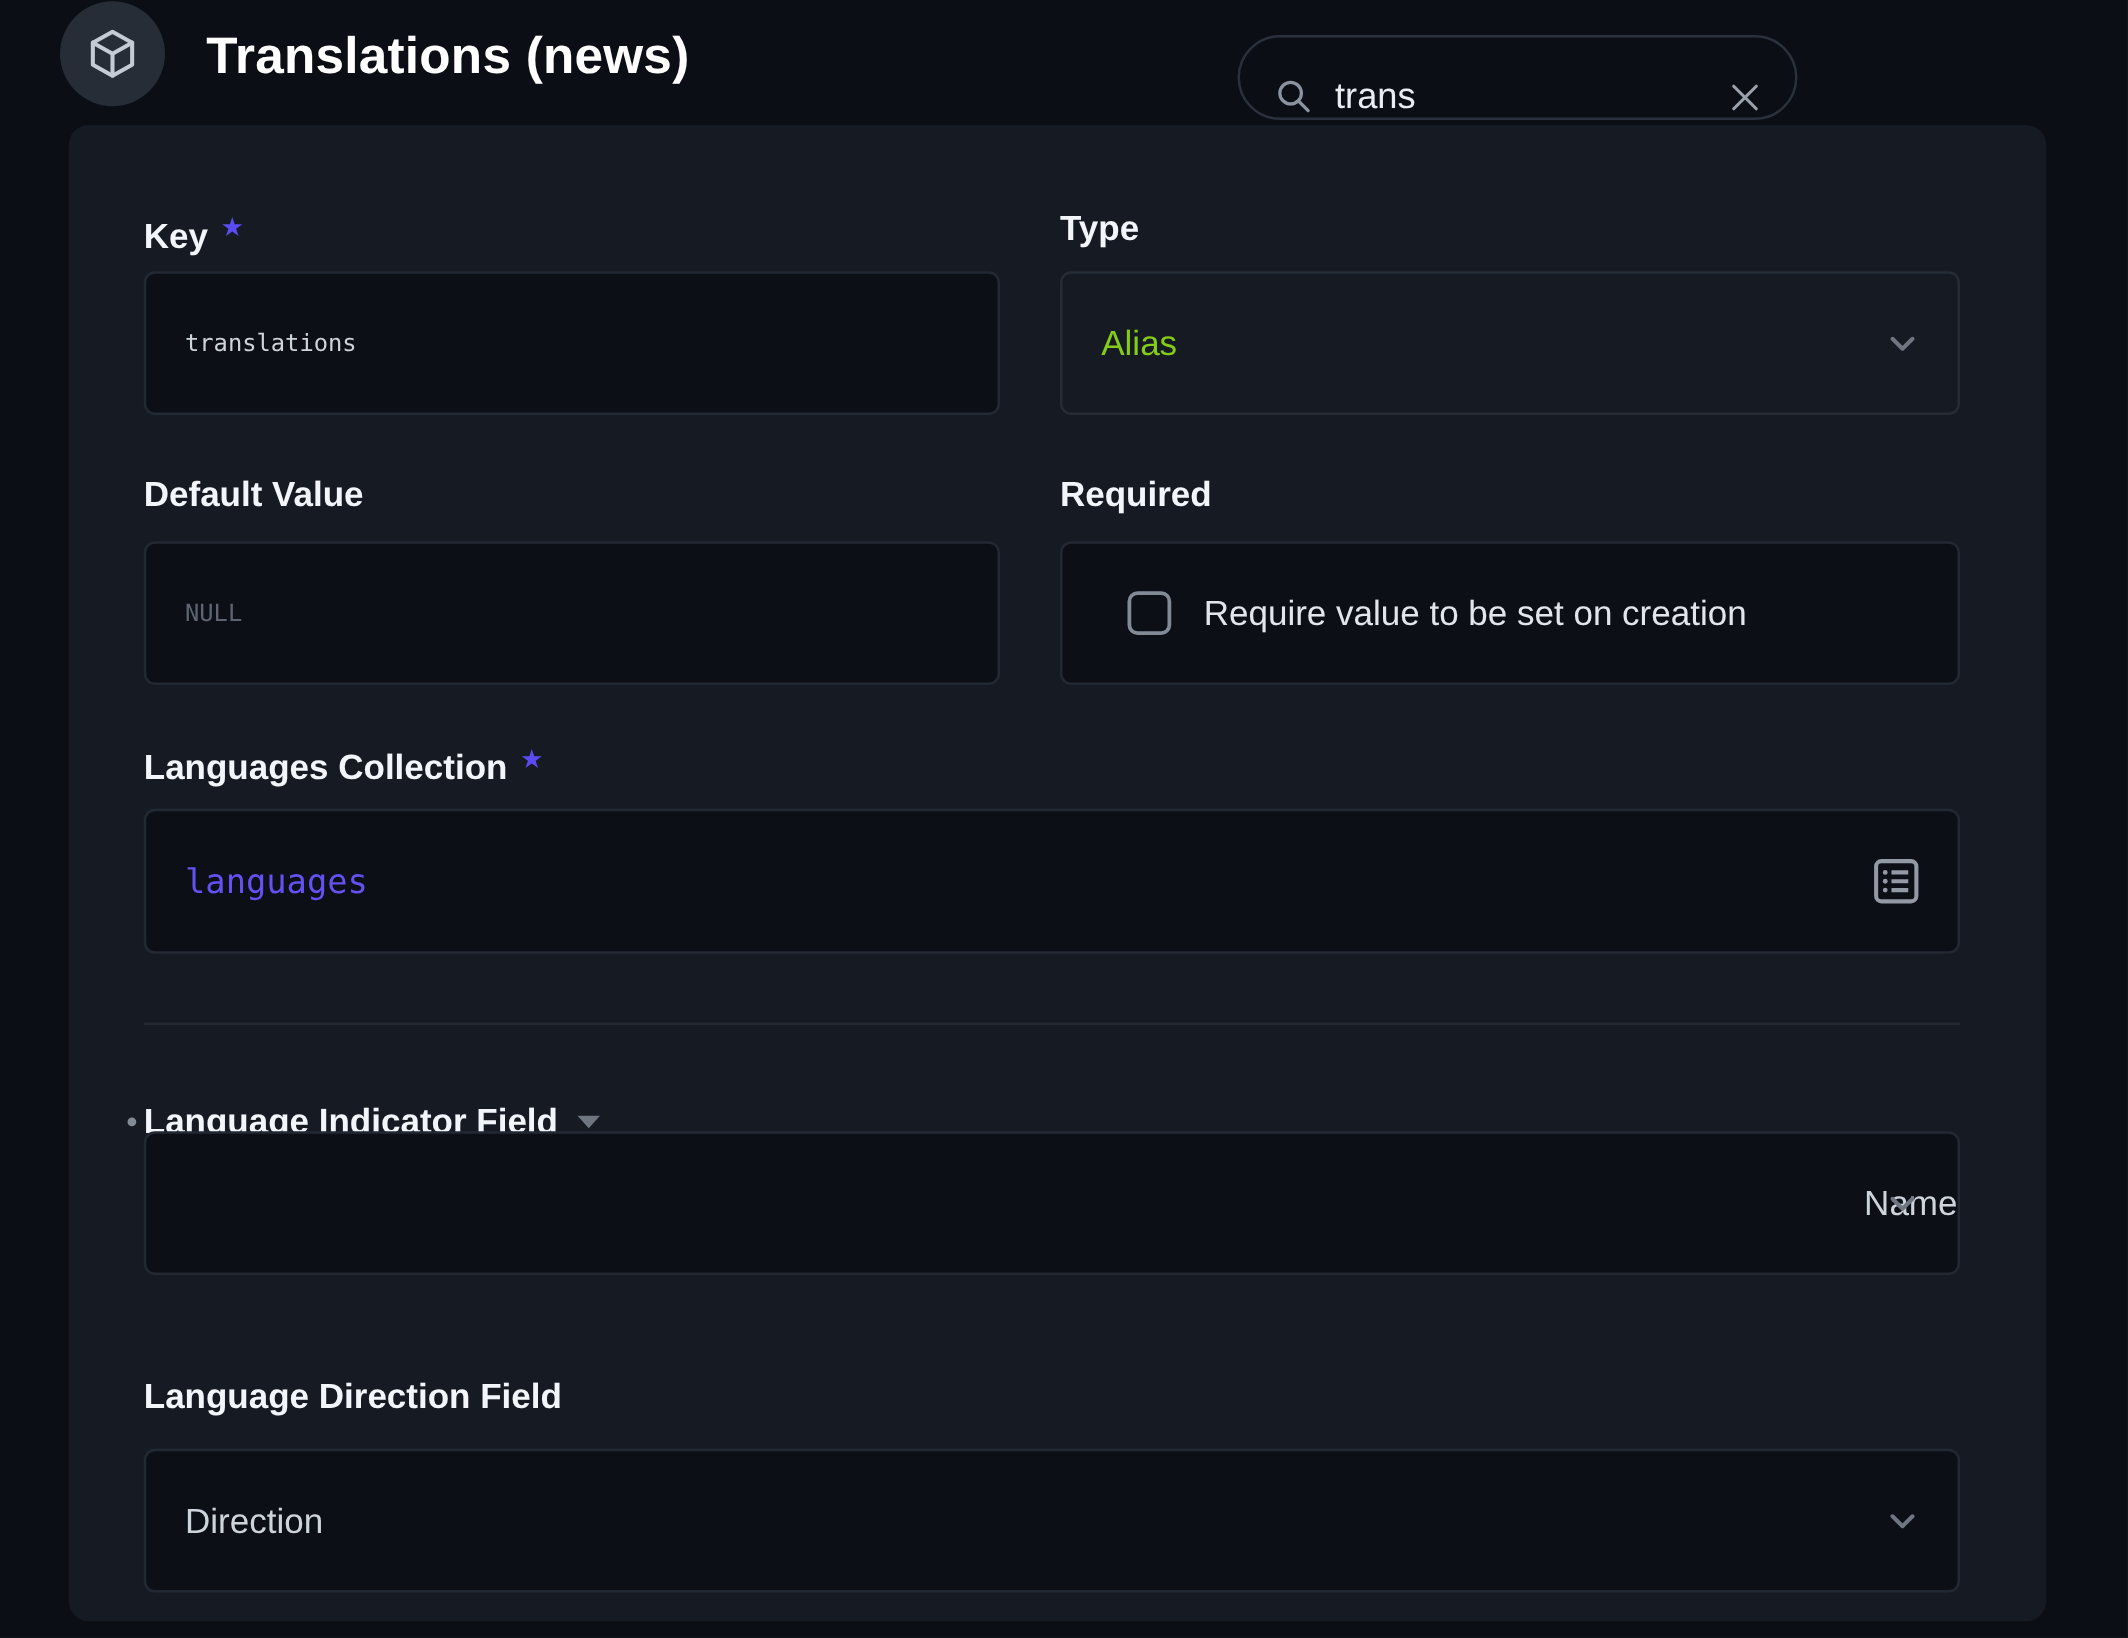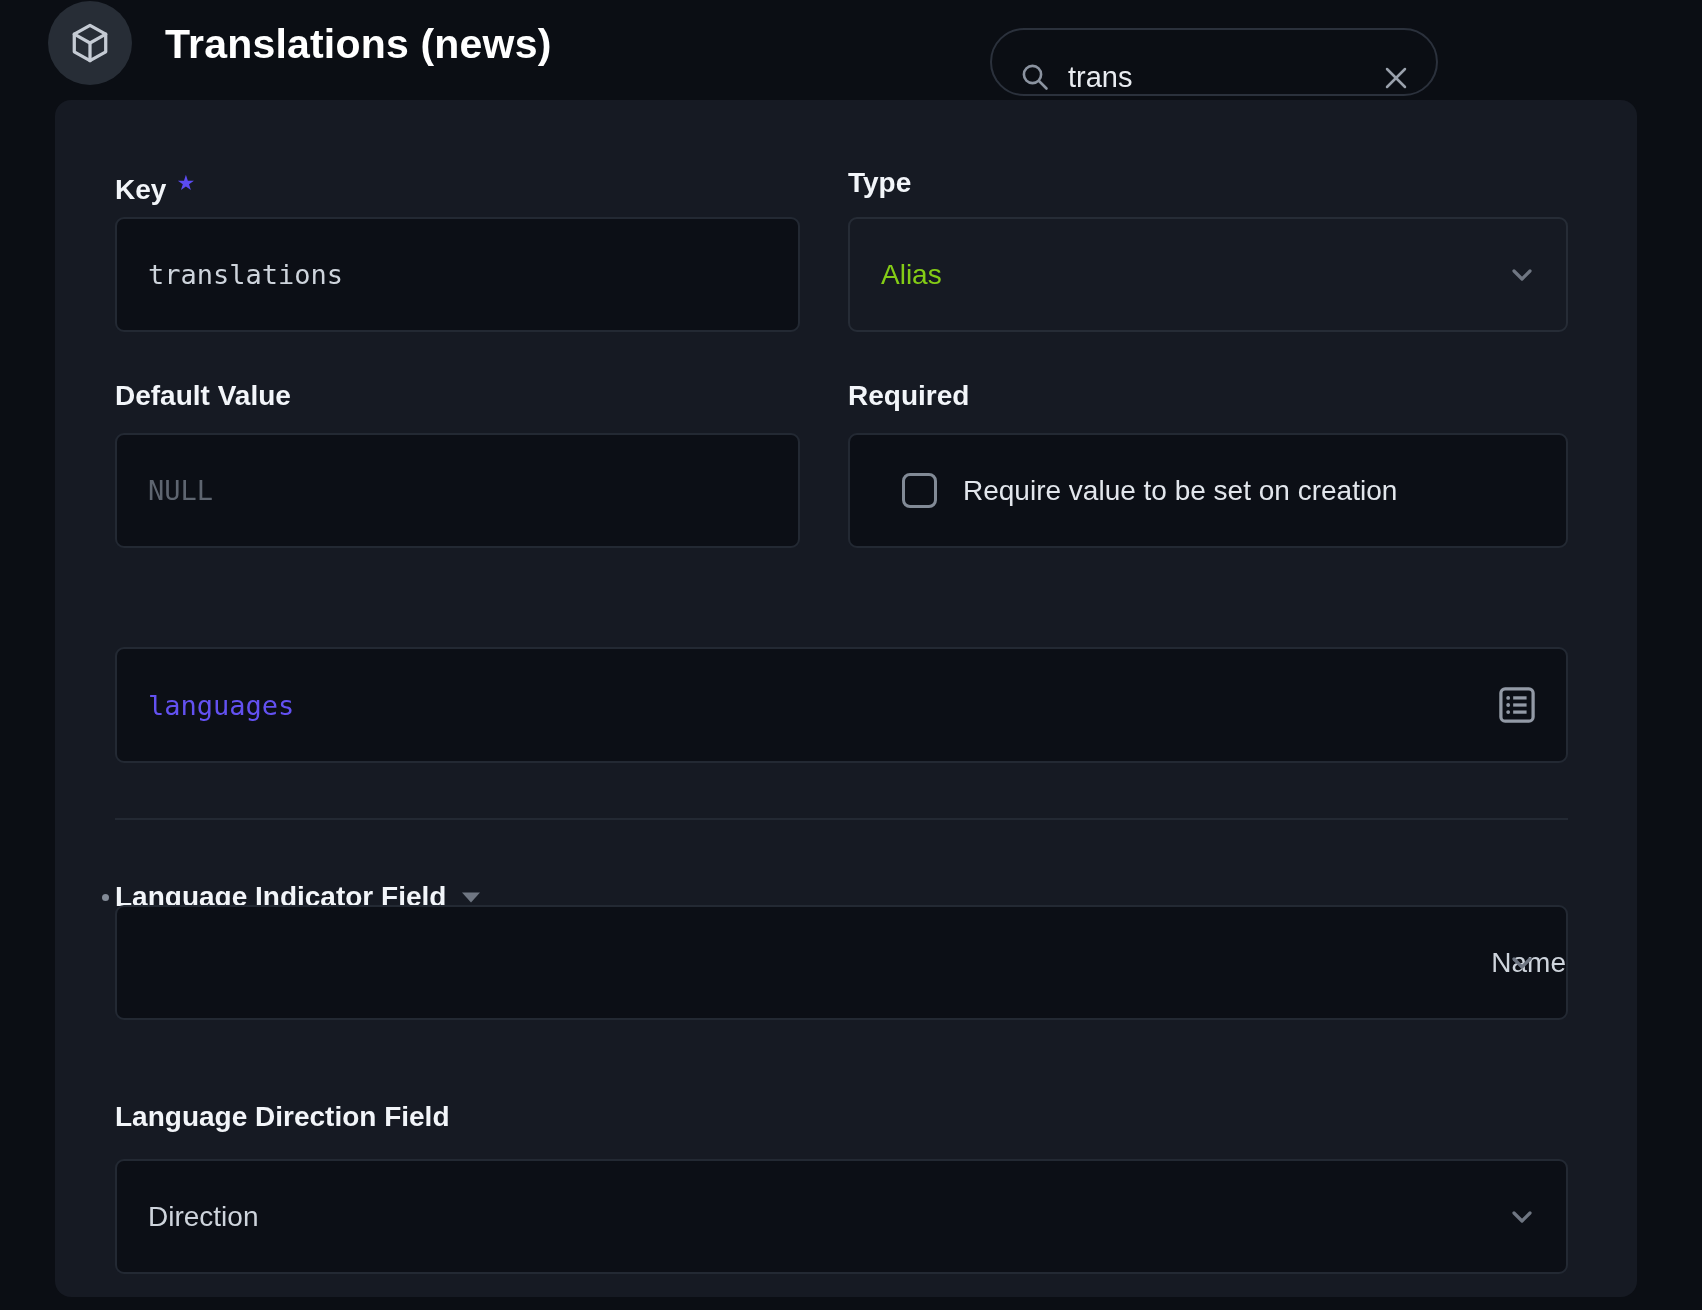--- a/index.html
+++ b/index.html
@@ -39,21 +39,21 @@
     white-space:nowrap;
   }
   .star{color:#5b4bf2;font-size:21px;vertical-align:9px;margin-left:10px;font-weight:400;}
   .box{
     position:absolute;background:#0c0f16;border:2px solid #232933;border-radius:9px;
     box-sizing:border-box;display:flex;align-items:center;
   }
   .box.disabled{background:transparent;border-color:#262c36;}
   .box input.mono{
     width:100%;background:transparent;border:none;outline:none;
-    font-family:"DejaVu Sans Mono", monospace;font-size:27px;color:#ced4dc;
+    font-family:"DejaVu Sans Mono", monospace;font-size:19px;color:#ced4dc;
     padding:0 0 0 31px;
   }
   .box input.mono::placeholder{color:#5e6570;opacity:1;}
   .value-sans{font-size:28px;color:#ced4dc;padding-left:31px;}
   .value-sans.dim{color:#84cc16;}
   .value-mono-purple{
     font-family:"DejaVu Sans Mono", monospace;font-size:27px;color:#6351f1;padding-left:31px;
   }
   .chev{position:absolute;right:28px;top:50%;transform:translateY(-50%);display:flex;}
   .trail-icon{position:absolute;right:26px;top:50%;transform:translateY(-50%);display:flex;cursor:pointer;}
@@ -124,20 +124,23 @@
   <div class="box" style="left:60px;top:333px;width:685px;height:115px;">
     <input class="mono" placeholder="NULL" value="" style="">
   </div>
 
   <div class="label" style="left:793px;top:279px;">Required</div>
   <div class="box req-row" style="left:793px;top:333px;width:720px;height:115px;">
     <span class="checkbox"></span>
     <span class="check-label">Require value to be set on creation</span>
   </div>
 
+  <div class="label" style="left:60px;top:491px;">
+    <span>Languages Collection</span><span class="star">★</span>
+  </div>
   <div class="box" style="left:60px;top:547px;width:1453px;height:116px;">
     <span class="value-mono-purple">languages</span>
     <span class="trail-icon">
       <svg width="46" height="46" viewBox="0 0 24 24" fill="none">
         <rect x="3.6" y="3.6" width="16.8" height="16.8" rx="2.2" stroke="#939aa6" stroke-width="1.7"></rect>
         <circle cx="7.4" cy="8.3" r="1.0" fill="#939aa6"></circle>
         <circle cx="7.4" cy="12" r="1.0" fill="#939aa6"></circle>
         <circle cx="7.4" cy="15.7" r="1.0" fill="#939aa6"></circle>
         <line x1="10" y1="8.3" x2="17" y2="8.3" stroke="#939aa6" stroke-width="1.7"></line>
         <line x1="10" y1="12" x2="17" y2="12" stroke="#939aa6" stroke-width="1.7"></line>

